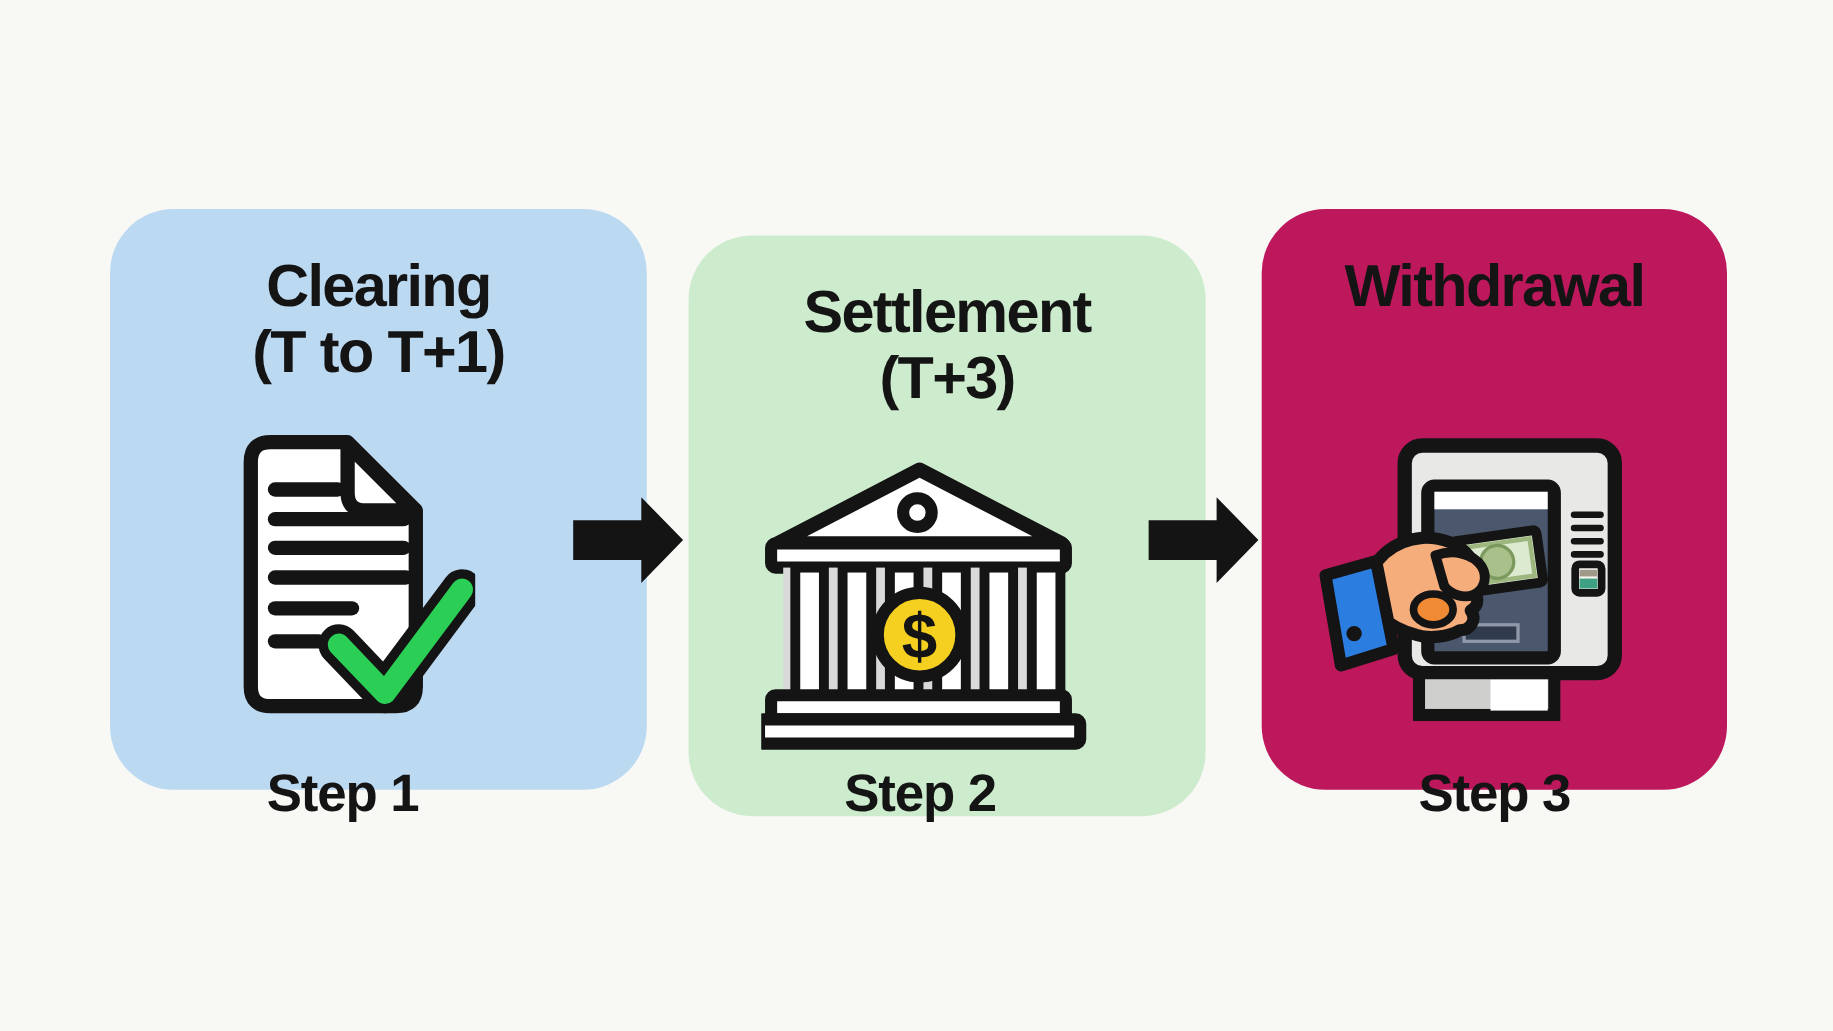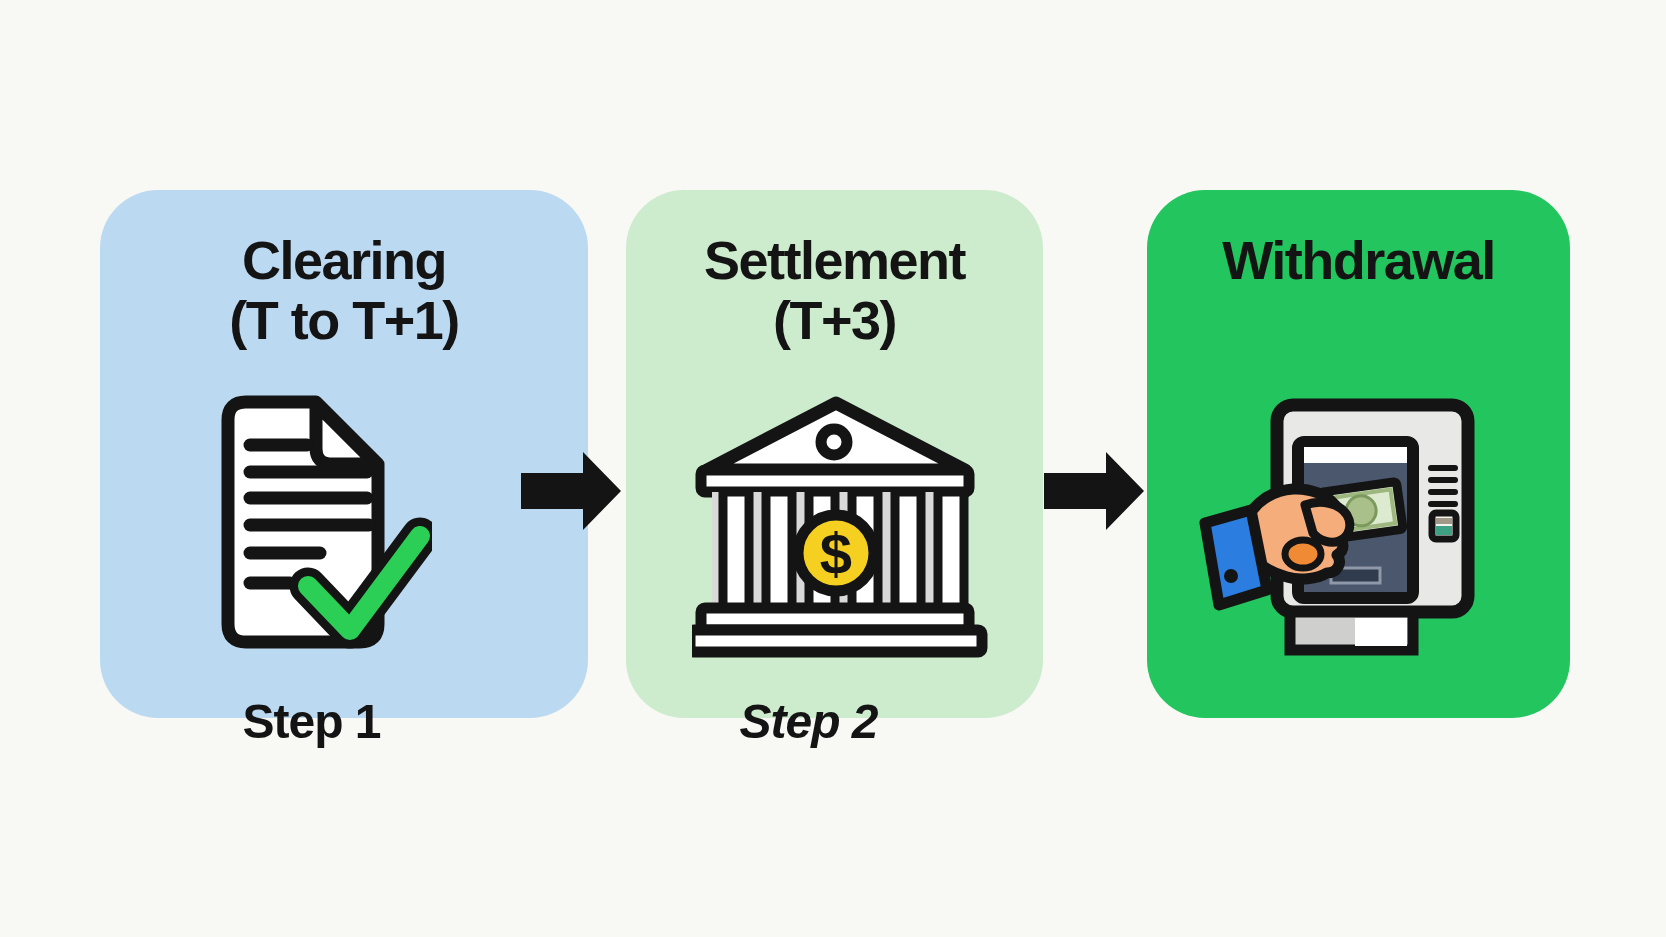--- a/index.html
+++ b/index.html
@@ -21,39 +21,39 @@
   html,body{margin:0;padding:0;}
   body{background:var(--background);font-family:"Liberation Sans",sans-serif;}
   .stage{
     position:relative;width:1666px;height:937px;background:var(--background);
     overflow:hidden;color:var(--ink);
   }
   .panel{
     position:absolute;top:190px;height:528px;border-radius:58px;
   }
   .panel-1{left:100px;width:488px;background:var(--panel-blue);}
-  .panel-2{left:626px;width:417px;background:var(--panel-green);}
+  .panel-2{left:626px;width:470px;background:var(--panel-green);margin-top:24px;}
   .panel-3{left:1147px;width:423px;background:var(--panel-orange);}
   .title{
     margin-top:40px;text-align:center;font-weight:700;font-size:54px;
     line-height:60px;letter-spacing:-1.5px;color:var(--ink);
   }
   .icon-svg{position:absolute;display:block;}
   .doc-svg{left:112px;top:200px;}
   .bank-svg{left:66px;top:206px;}
   .atm-svg{left:40px;top:203px;}
   .arrow{position:absolute;top:452px;width:104px;height:78px;}
   .arrow-1{left:521px;}
   .arrow-2{left:1044px;}
   .step-label{
     position:absolute;top:694px;height:54px;text-align:center;
     font-weight:700;font-size:48px;letter-spacing:-1px;color:var(--ink);
   }
   .step-label-1{left:100px;width:423px;text-align:center;}
-  .step-label-2{left:598px;width:421px;font-style:italic;}
+  .step-label-2{left:626px;width:421px;}
   .step-label-3{left:1147px;width:423px;}
   .coin-text{font:700 58px "Liberation Sans",sans-serif;fill:var(--ink);}
 </style>
 </head>
 <body>
 
 <div class="stage">
 
   <section class="panel panel-1" style="background-color: rgb(188, 217, 242);">
     <div class="title">
@@ -115,21 +115,21 @@
         <circle cx="144" cy="157" r="38" fill="var(--coin-yellow)" stroke="var(--ink)" stroke-width="11"></circle>
         <text class="coin-text" x="144" y="178" text-anchor="middle">$</text>
       </g>
     </svg>
   </section>
 
   <svg class="arrow arrow-2" width="104" height="78" viewBox="0 0 104 78">
     <polygon points="0,21 62,21 62,0 100,39 62,78 62,57 0,57" fill="var(--ink)"></polygon>
   </svg>
 
-  <section class="panel panel-3" style="background-color: #22c55e;">
+  <section class="panel panel-3" style="background-color: #be185d;">
     <div class="title">
       <div>Withdrawal</div>
     </div>
     <svg class="icon-svg atm-svg" width="300" height="265" viewBox="0 0 300 265">
 
       <rect x="90" y="12" width="191" height="207" rx="16" fill="var(--atm-gray)" stroke="var(--ink)" stroke-width="13"></rect>
 
       <rect x="103" y="219" width="123" height="38" fill="#cfcfcd" stroke="var(--ink)" stroke-width="11"></rect>
       <rect x="168" y="225" width="52" height="28" fill="#ffffff"></rect>
 
@@ -166,14 +166,15 @@
 
       <g>
         <polygon points="18,130 64,117 80,197 32,212" fill="var(--sleeve-blue)" stroke="var(--ink)" stroke-width="11" stroke-linejoin="round"></polygon>
         <circle cx="44" cy="183" r="7" fill="var(--ink)"></circle>
       </g>
     </svg>
   </section>
 
   <div class="step-label step-label-1">Step 1</div>
   <div class="step-label step-label-2">Step 2</div>
+  <div class="step-label step-label-3">Step 3</div>
 
 </div>
 
 </body></html>

